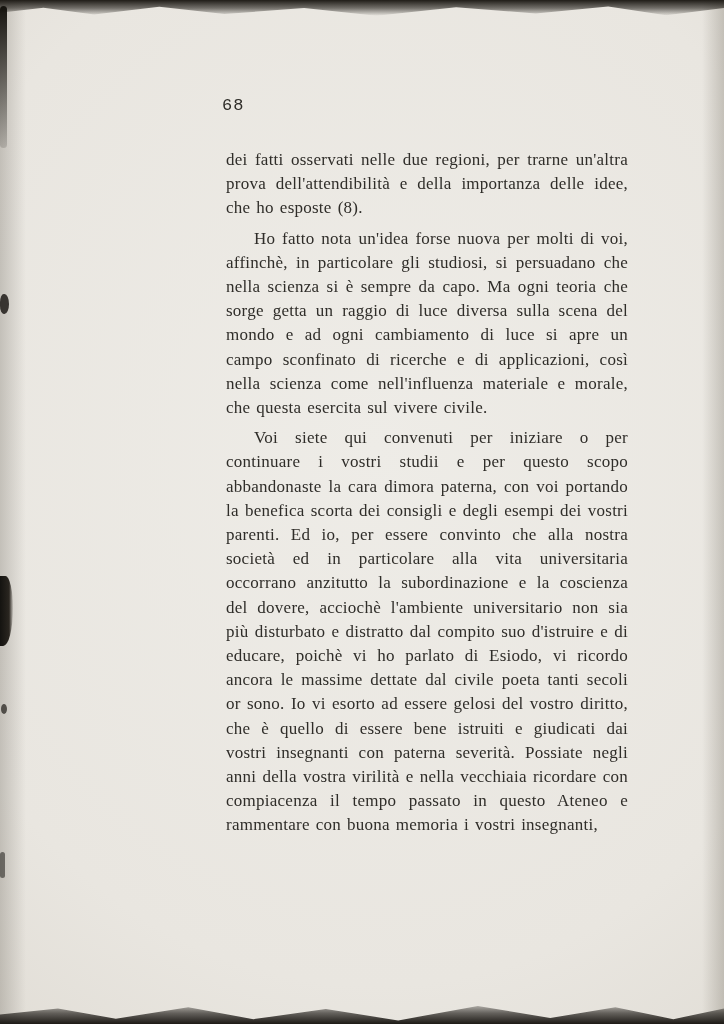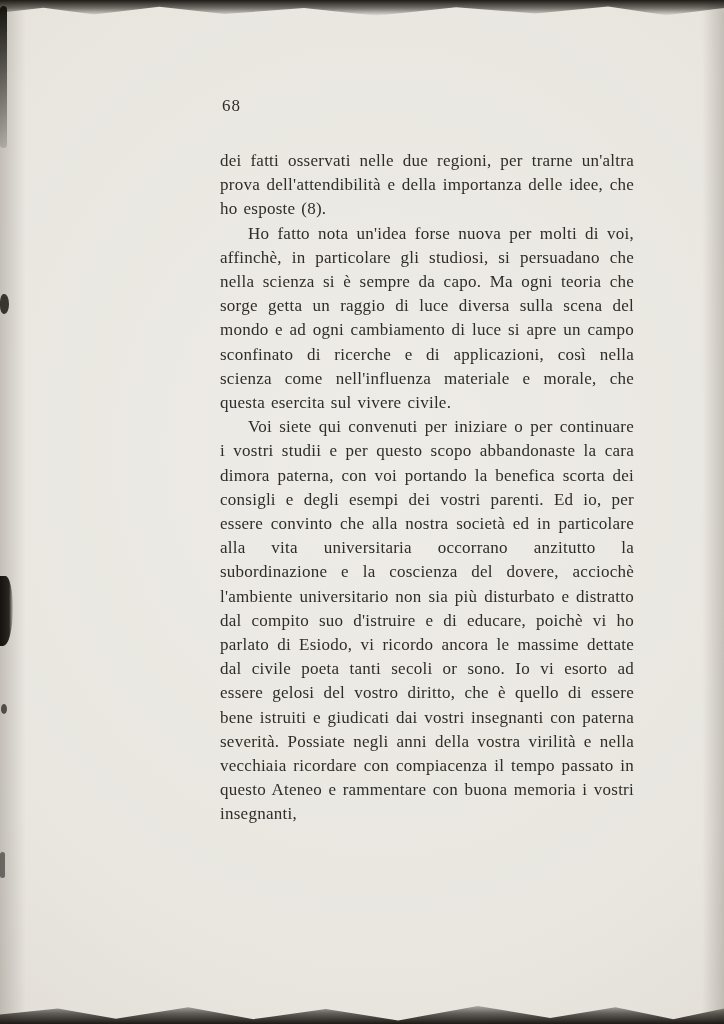--- a/index.html
+++ b/index.html
@@ -10,24 +10,24 @@
       radial-gradient(ellipse 120% 95% at 52% 44%, #eeece7 0%, #e9e6e0 55%, #ddd9d1 85%, #d2cec5 100%);
     font-family:"Liberation Serif","DejaVu Serif",serif;
   }
 
   
   .text-block{
     position:absolute;left:220px;top:96px;width:414px;
     color:#2f2d29;
   }
   .page-number{
-    font-size:17px;letter-spacing:1px;margin:0 0 33px 2px;
+    font-size:17px;letter-spacing:1px;margin:0 0 33px 2px;font-family:Liberation Mono, monospace;
   }
   .para{
-    margin:0;
+    margin:6px;
     font-size:17px;
     line-height:24.2px;
     text-align:justify;
     letter-spacing:0.25px;
     word-spacing:1.5px;
   }
   .para.indent{ text-indent:28px; }
 
   
   .scan-edge{position:absolute;left:0;width:724px;pointer-events:none;}

